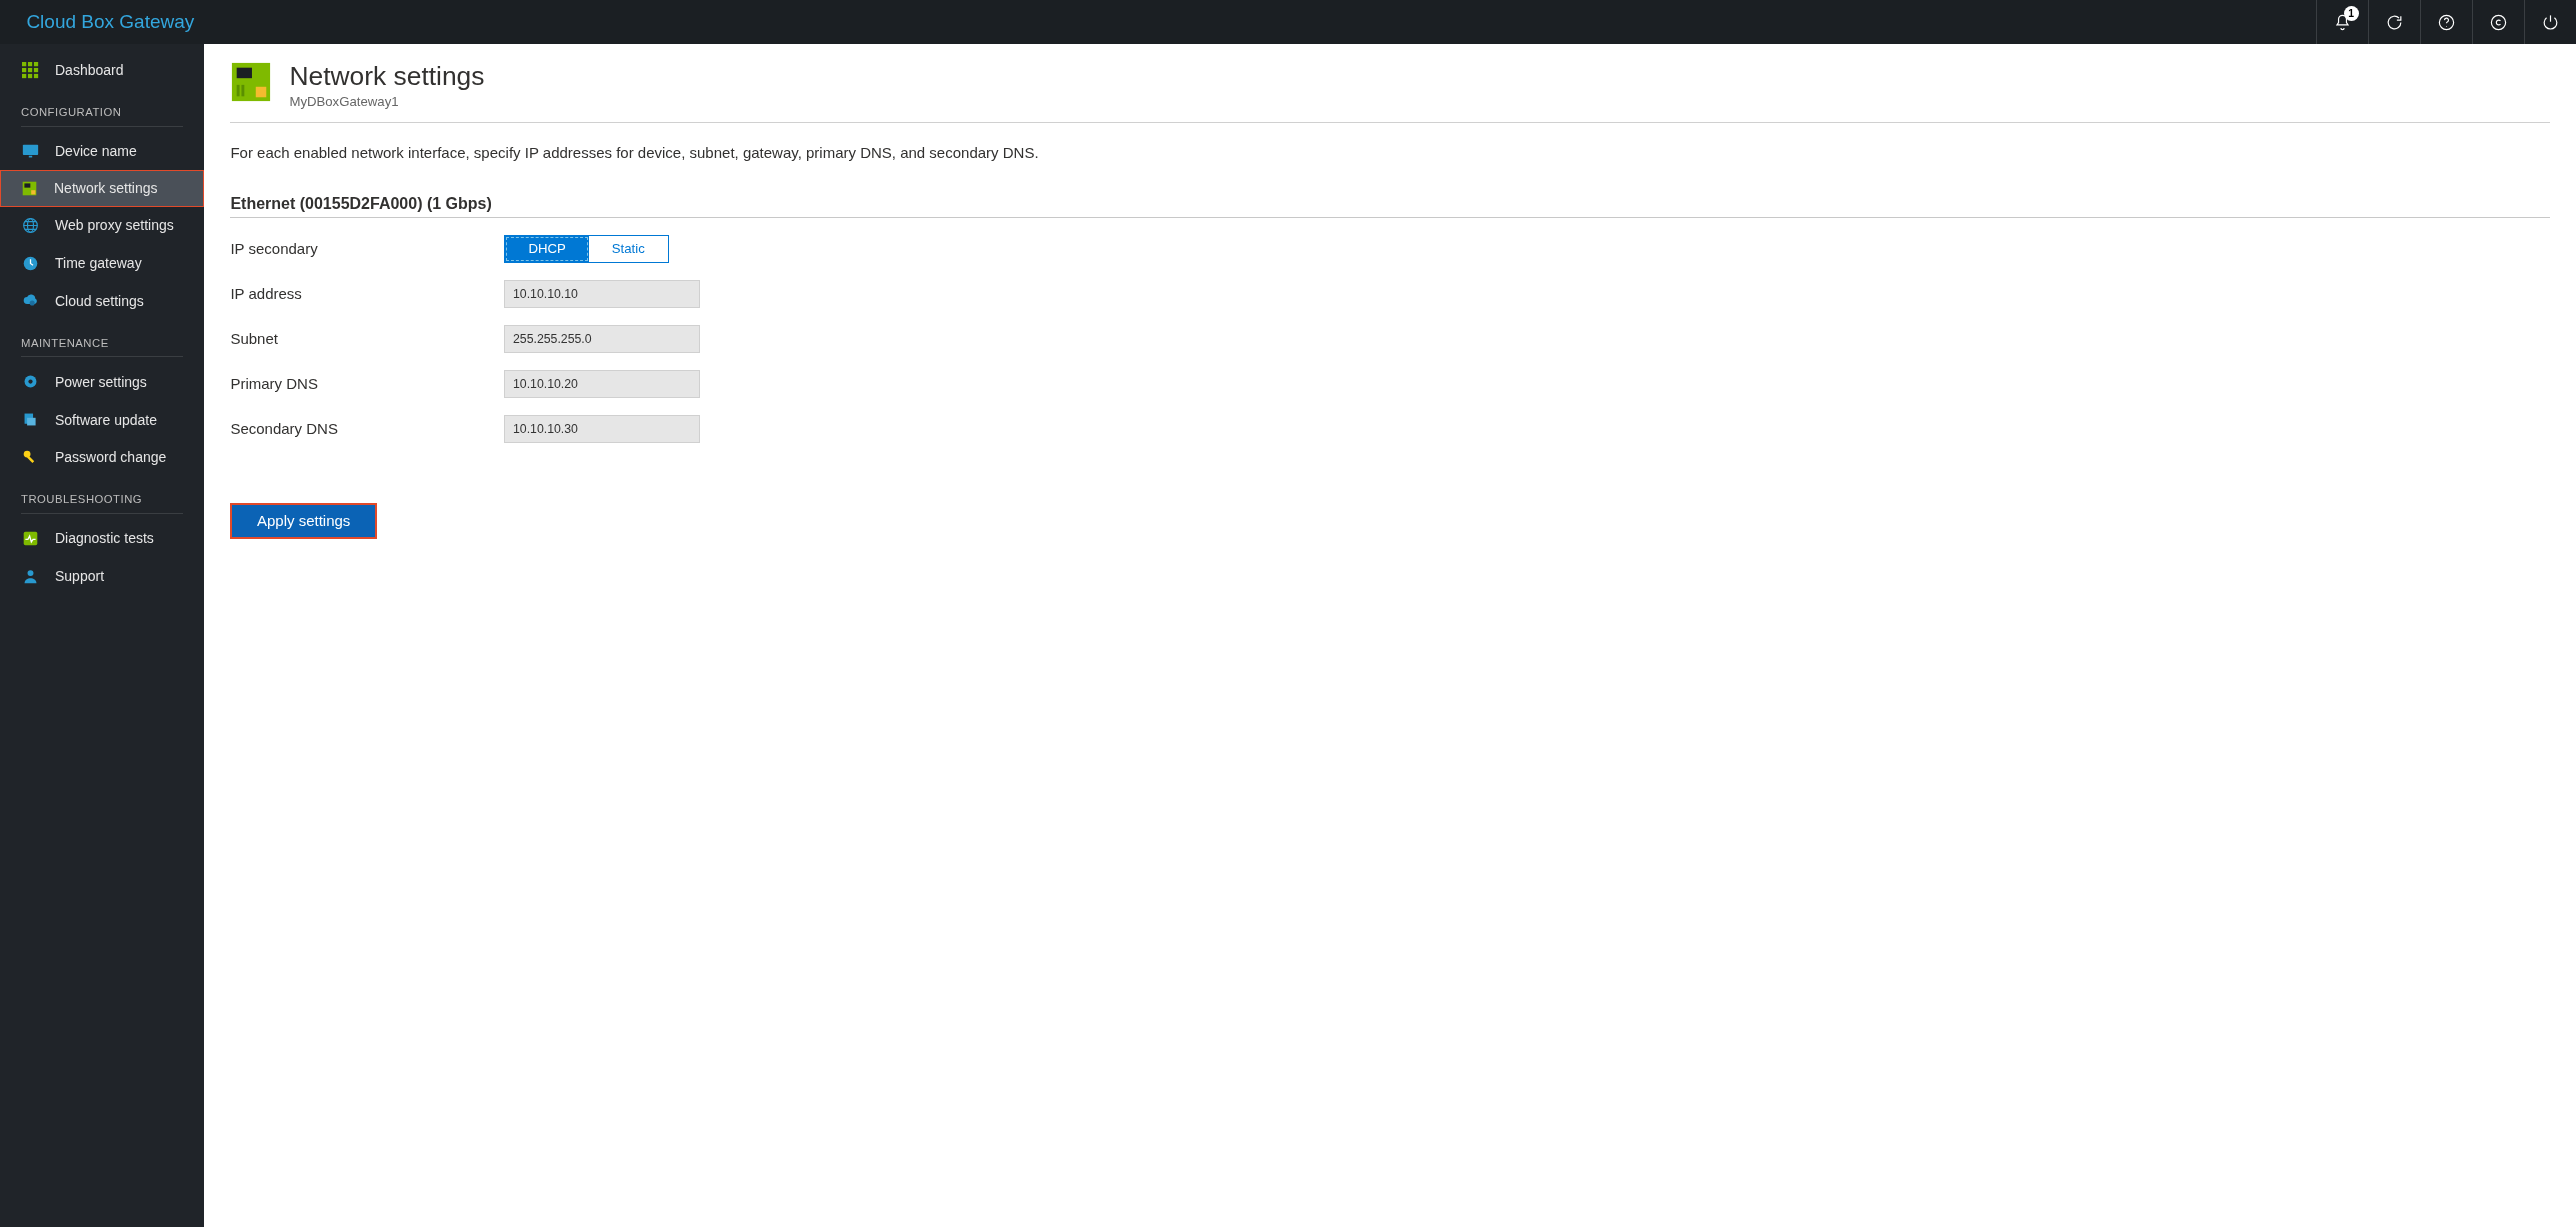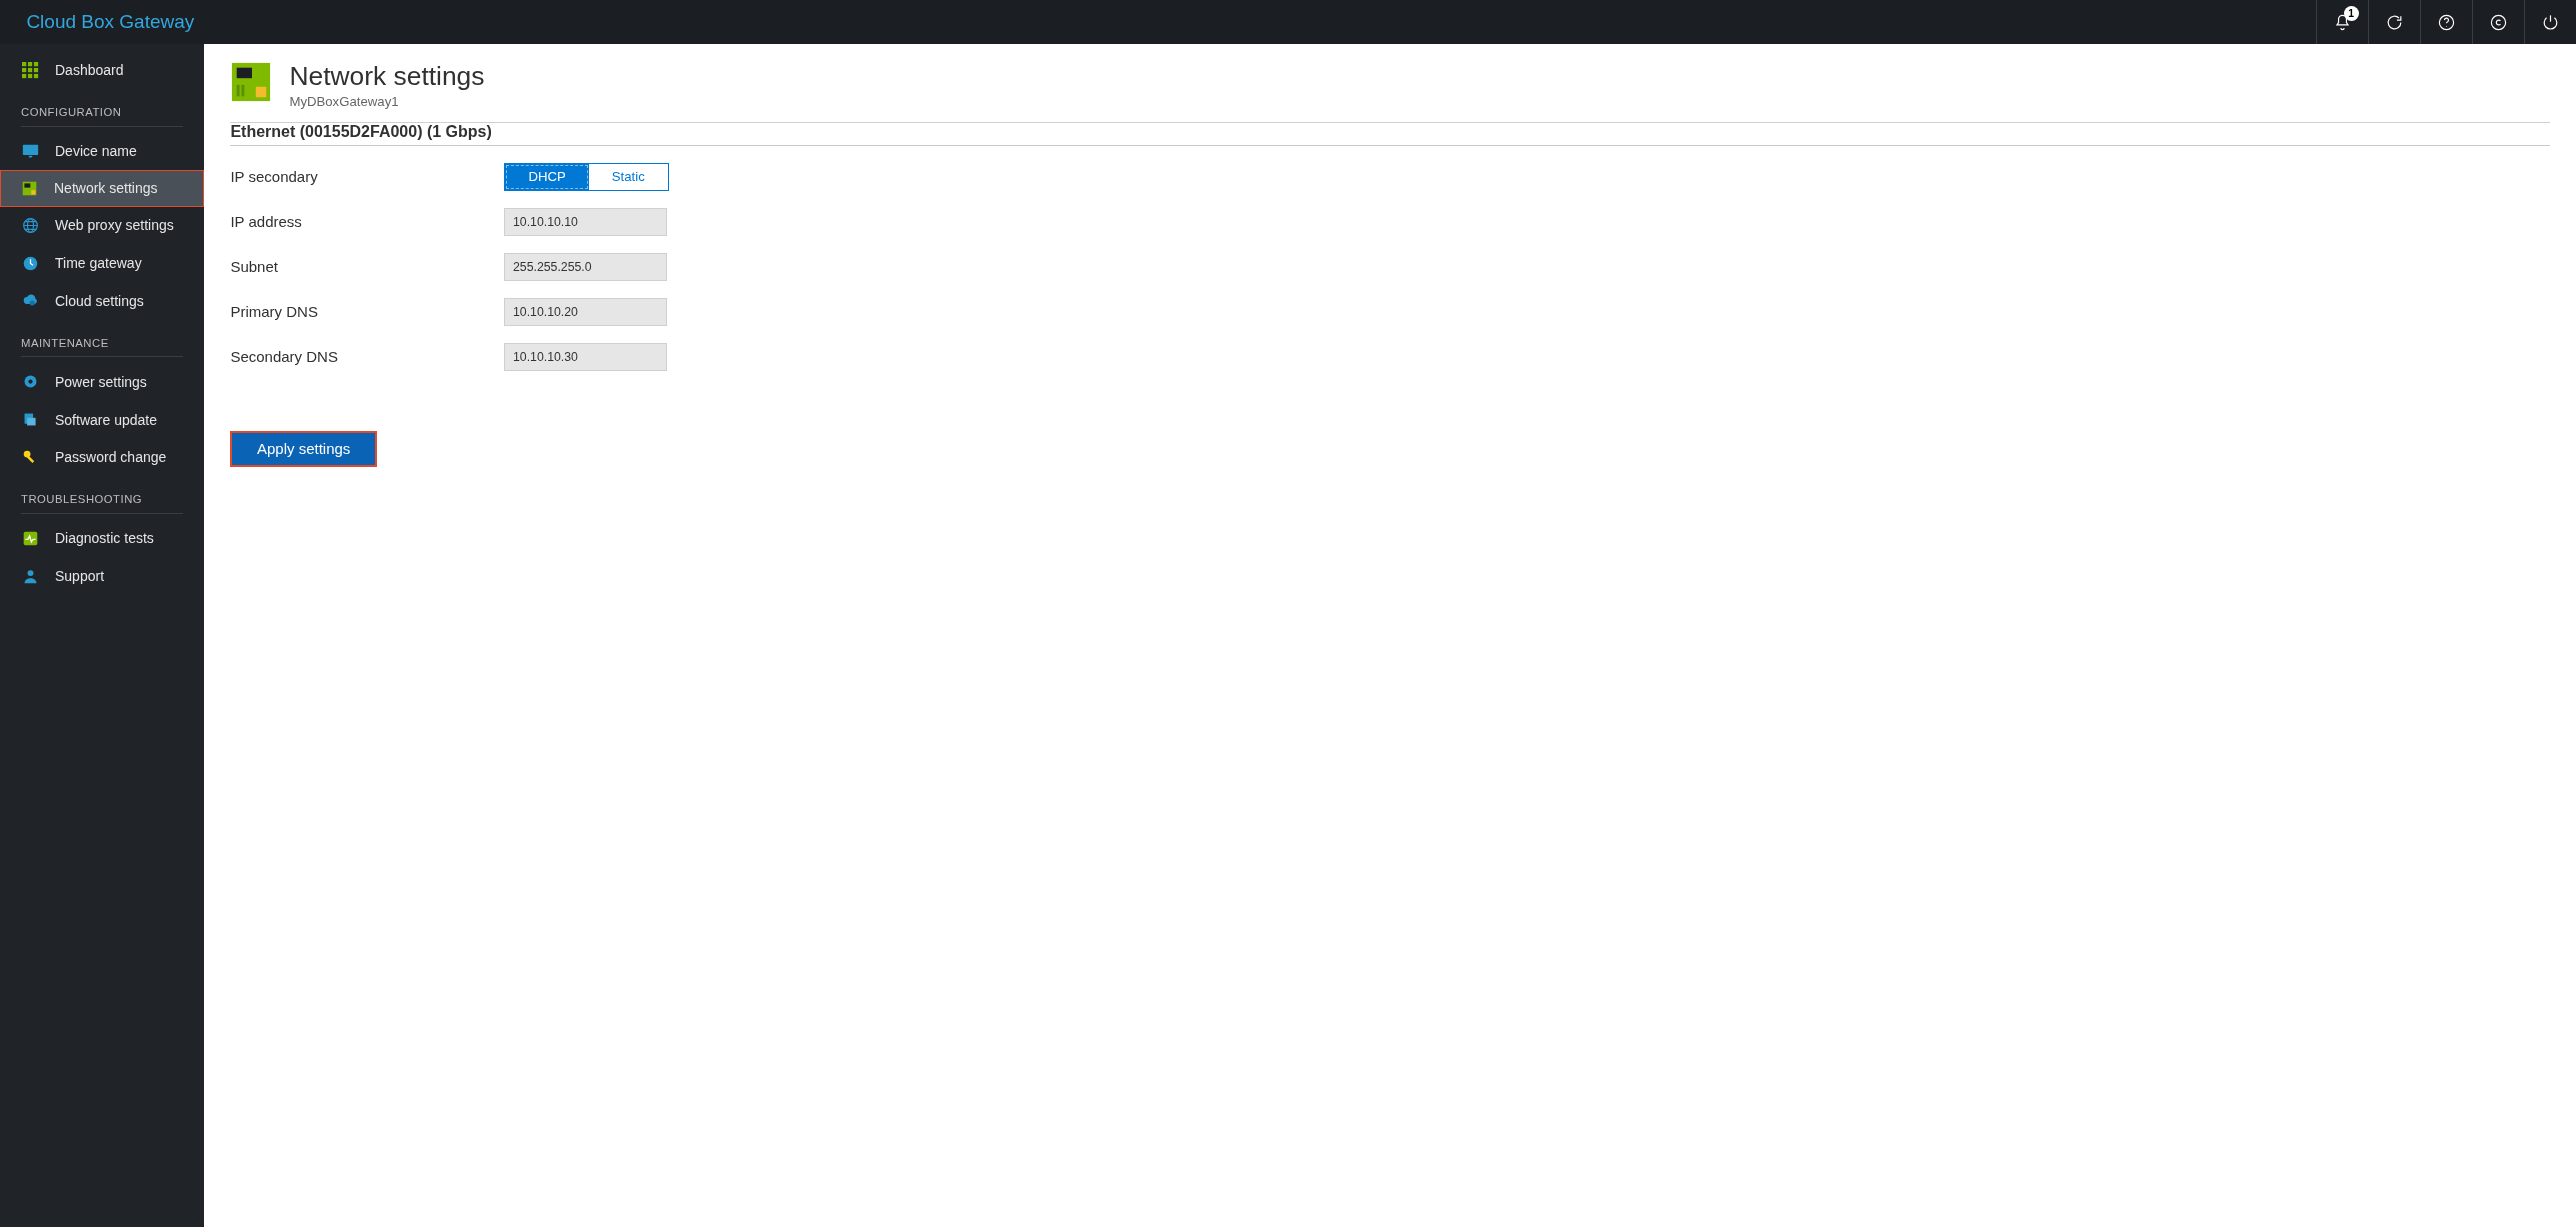--- a/index.html
+++ b/index.html
@@ -34,21 +34,21 @@
   .intro { margin: 21px 0 34px 0; font-size: 15px; color: #323130; }
   .section-heading { font-size: 16px; font-weight: 600; margin-bottom: 3.8px; }
   .section-rule { height: 0.9px; background: #c8c8c8; margin-bottom: 17px; }
 
   .form-row { display: flex; align-items: center; margin-bottom: 17px; }
   .form-label { width: 274px; font-size: 15px; }
   .toggle { display: flex; border: 0.9px solid #0078d4; height: 28px; }
   .toggle-opt { padding: 0 23px; display: flex; align-items: center; font-size: 13.2px; cursor: pointer; }
   .toggle-opt.active { background: #0078d4; color: #fff; outline: 0.9px dashed #7fc4e8; outline-offset: -2.8px; }
   .toggle-opt.inactive { background: #fff; color: #0078d4; }
-  .field { width: 163px; height: 28px; background: #e6e6e6; border: 0.9px solid #d0d0d0; padding: 0 7.6px; font-size: 12.3px; color: #333; display: flex; align-items: center; }
+  .field { width: 196px; height: 28px; background: #e6e6e6; border: 0.9px solid #d0d0d0; padding: 0 7.6px; font-size: 12.3px; color: #333; display: flex; align-items: center; }
   .apply-wrap { margin-top: 43px; display: inline-block; border: 2.8px solid #e24a2a; }
   .apply-btn { background: #0b63b5; color: #fff; border: none; padding: 7.6px 24.6px; font-size: 15px; cursor: pointer; }
 
   
   .ic-green { fill: #7fba00; }
 </style>
 </head>
 <body>
 
 <div class="topbar">
@@ -231,20 +231,21 @@
             <rect x="7" y="25" width="3" height="12" fill="#5a8f00"></rect>
             <rect x="12" y="25" width="3" height="12" fill="#5a8f00"></rect>
           </svg>
       </div>
       <div>
         <div class="page-title">Network settings</div>
         <div class="page-subtitle">MyDBoxGateway1</div>
       </div>
     </div>
 
+    <p class="intro">For each enabled network interface, specify IP addresses for device, subnet, gateway, primary DNS, and secondary DNS.</p>
 
     <div class="section-heading">Ethernet (00155D2FA000) (1 Gbps)</div>
     <div class="section-rule"></div>
 
     <div class="form-row">
       <div class="form-label">IP secondary</div>
       <div class="toggle">
         <div class="toggle-opt active">DHCP</div>
         <div class="toggle-opt inactive">Static</div>
       </div>

